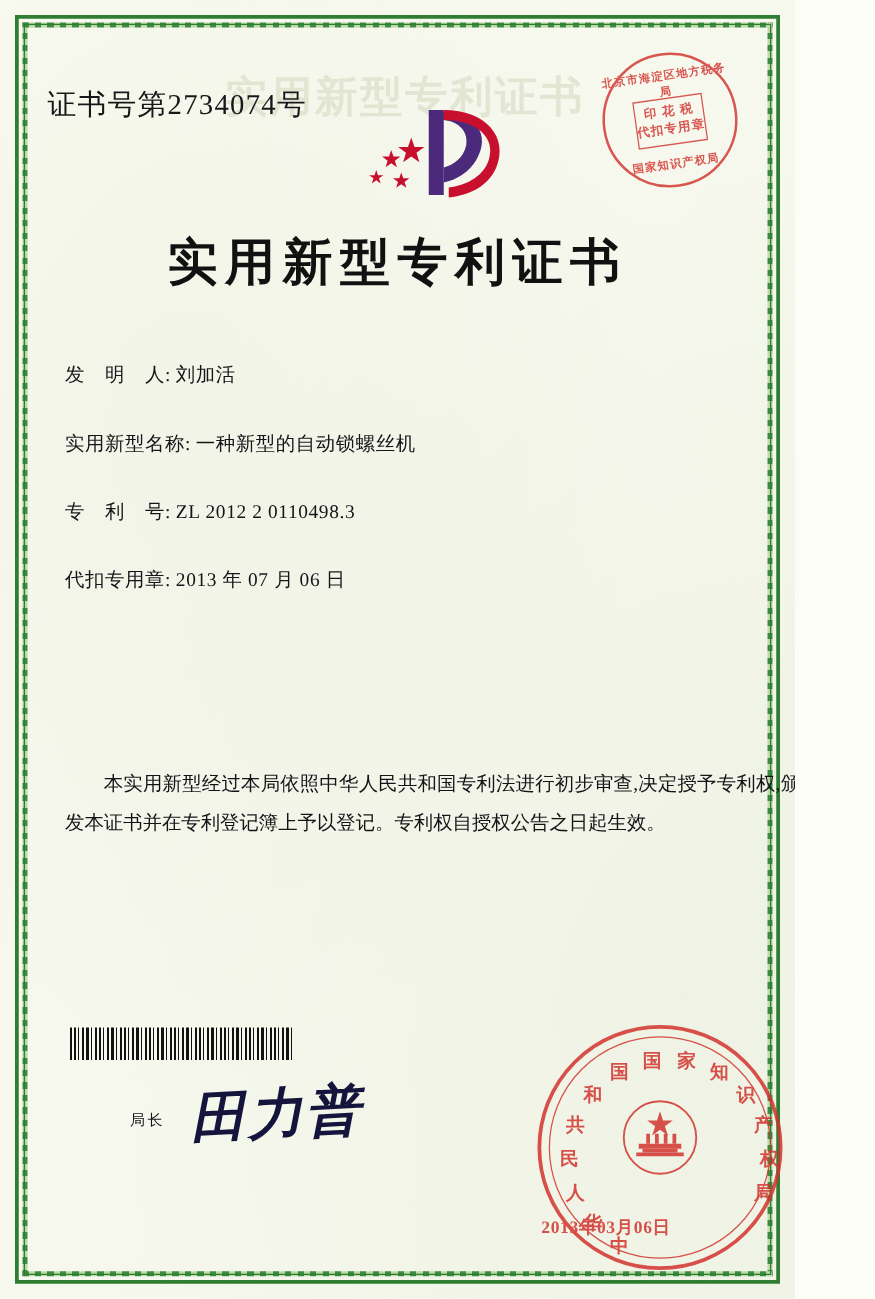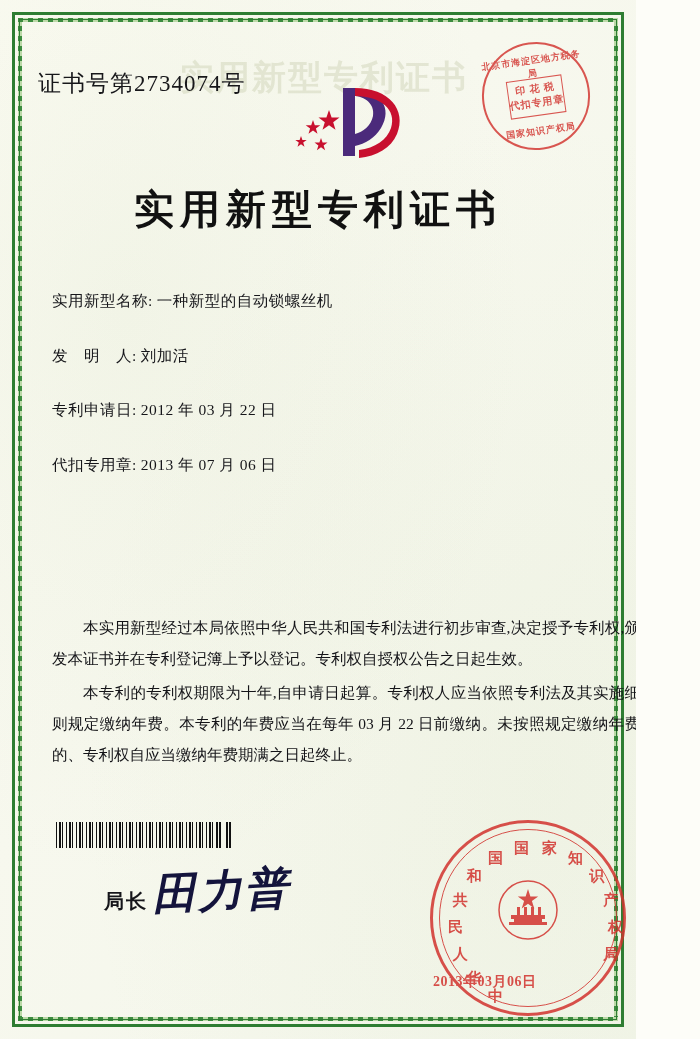--- a/index.html
+++ b/index.html
@@ -212,24 +212,23 @@
         transparent 5px 6.5px,
         #111 6.5px 7.5px,
         transparent 7.5px 10px);
   }
 
   
   .sig-label {
     position: absolute;
     left: 104px;
     top: 888px;
-    font-size: 20px;
+    font-size: 12px;
     letter-spacing: 2px;
     color: #15151a;
-    font-weight: bold;
   }
   .signature {
     position: absolute;
     left: 152px;
     top: 862px;
     font-size: 44px;
     color: #14143c;
     font-family: "DejaVu Serif", "Liberation Serif", serif;
     font-style: italic;
     font-weight: bold;
@@ -336,40 +335,39 @@
       <div class="st-line st-mid1">印 花 税</div>
       <div class="st-line st-mid2">代扣专用章</div>
       <div class="st-line st-bot">国家知识产权局</div>
     </div>
   </div>
 
   <div class="title">实用新型专利证书</div>
 
   <div class="fields">
     <div class="field-row">
+      <span class="field-label">发　明　人:</span>
+      <span class="field-value">刘加活</span>
+    </div>
+    <div class="field-row">
       <span class="field-label">实用新型名称:</span>
       <span class="field-value">一种新型的自动锁螺丝机</span>
     </div>
     <div class="field-row">
-      <span class="field-label">发　明　人:</span>
-      <span class="field-value">刘加活</span>
-    </div>
-    <div class="field-row">
-      <span class="field-label">专利申请日:</span>
-      <span class="field-value">2012 年 03 月 22 日</span>
+      <span class="field-label">专　利　号:</span>
+      <span class="field-value">ZL 2012 2 0110498.3</span>
     </div>
     <div class="field-row">
       <span class="field-label">代扣专用章:</span>
       <span class="field-value">2013 年 07 月 06 日</span>
     </div>
   </div>
 
   <div class="paragraphs">
     <p>本实用新型经过本局依照中华人民共和国专利法进行初步审查,决定授予专利权,颁发本证书并在专利登记簿上予以登记。专利权自授权公告之日起生效。</p>
-    <p>本专利的专利权期限为十年,自申请日起算。专利权人应当依照专利法及其实施细则规定缴纳年费。本专利的年费应当在每年 03 月 22 日前缴纳。未按照规定缴纳年费的、专利权自应当缴纳年费期满之日起终止。</p>
   </div>
 
   <div class="barcode"></div>
 
   <div class="sig-label">局长</div>
   <div class="signature">田力普</div>
 
   <div class="stamp-main">
     <div class="ring"></div>
     <div class="arc-text">

